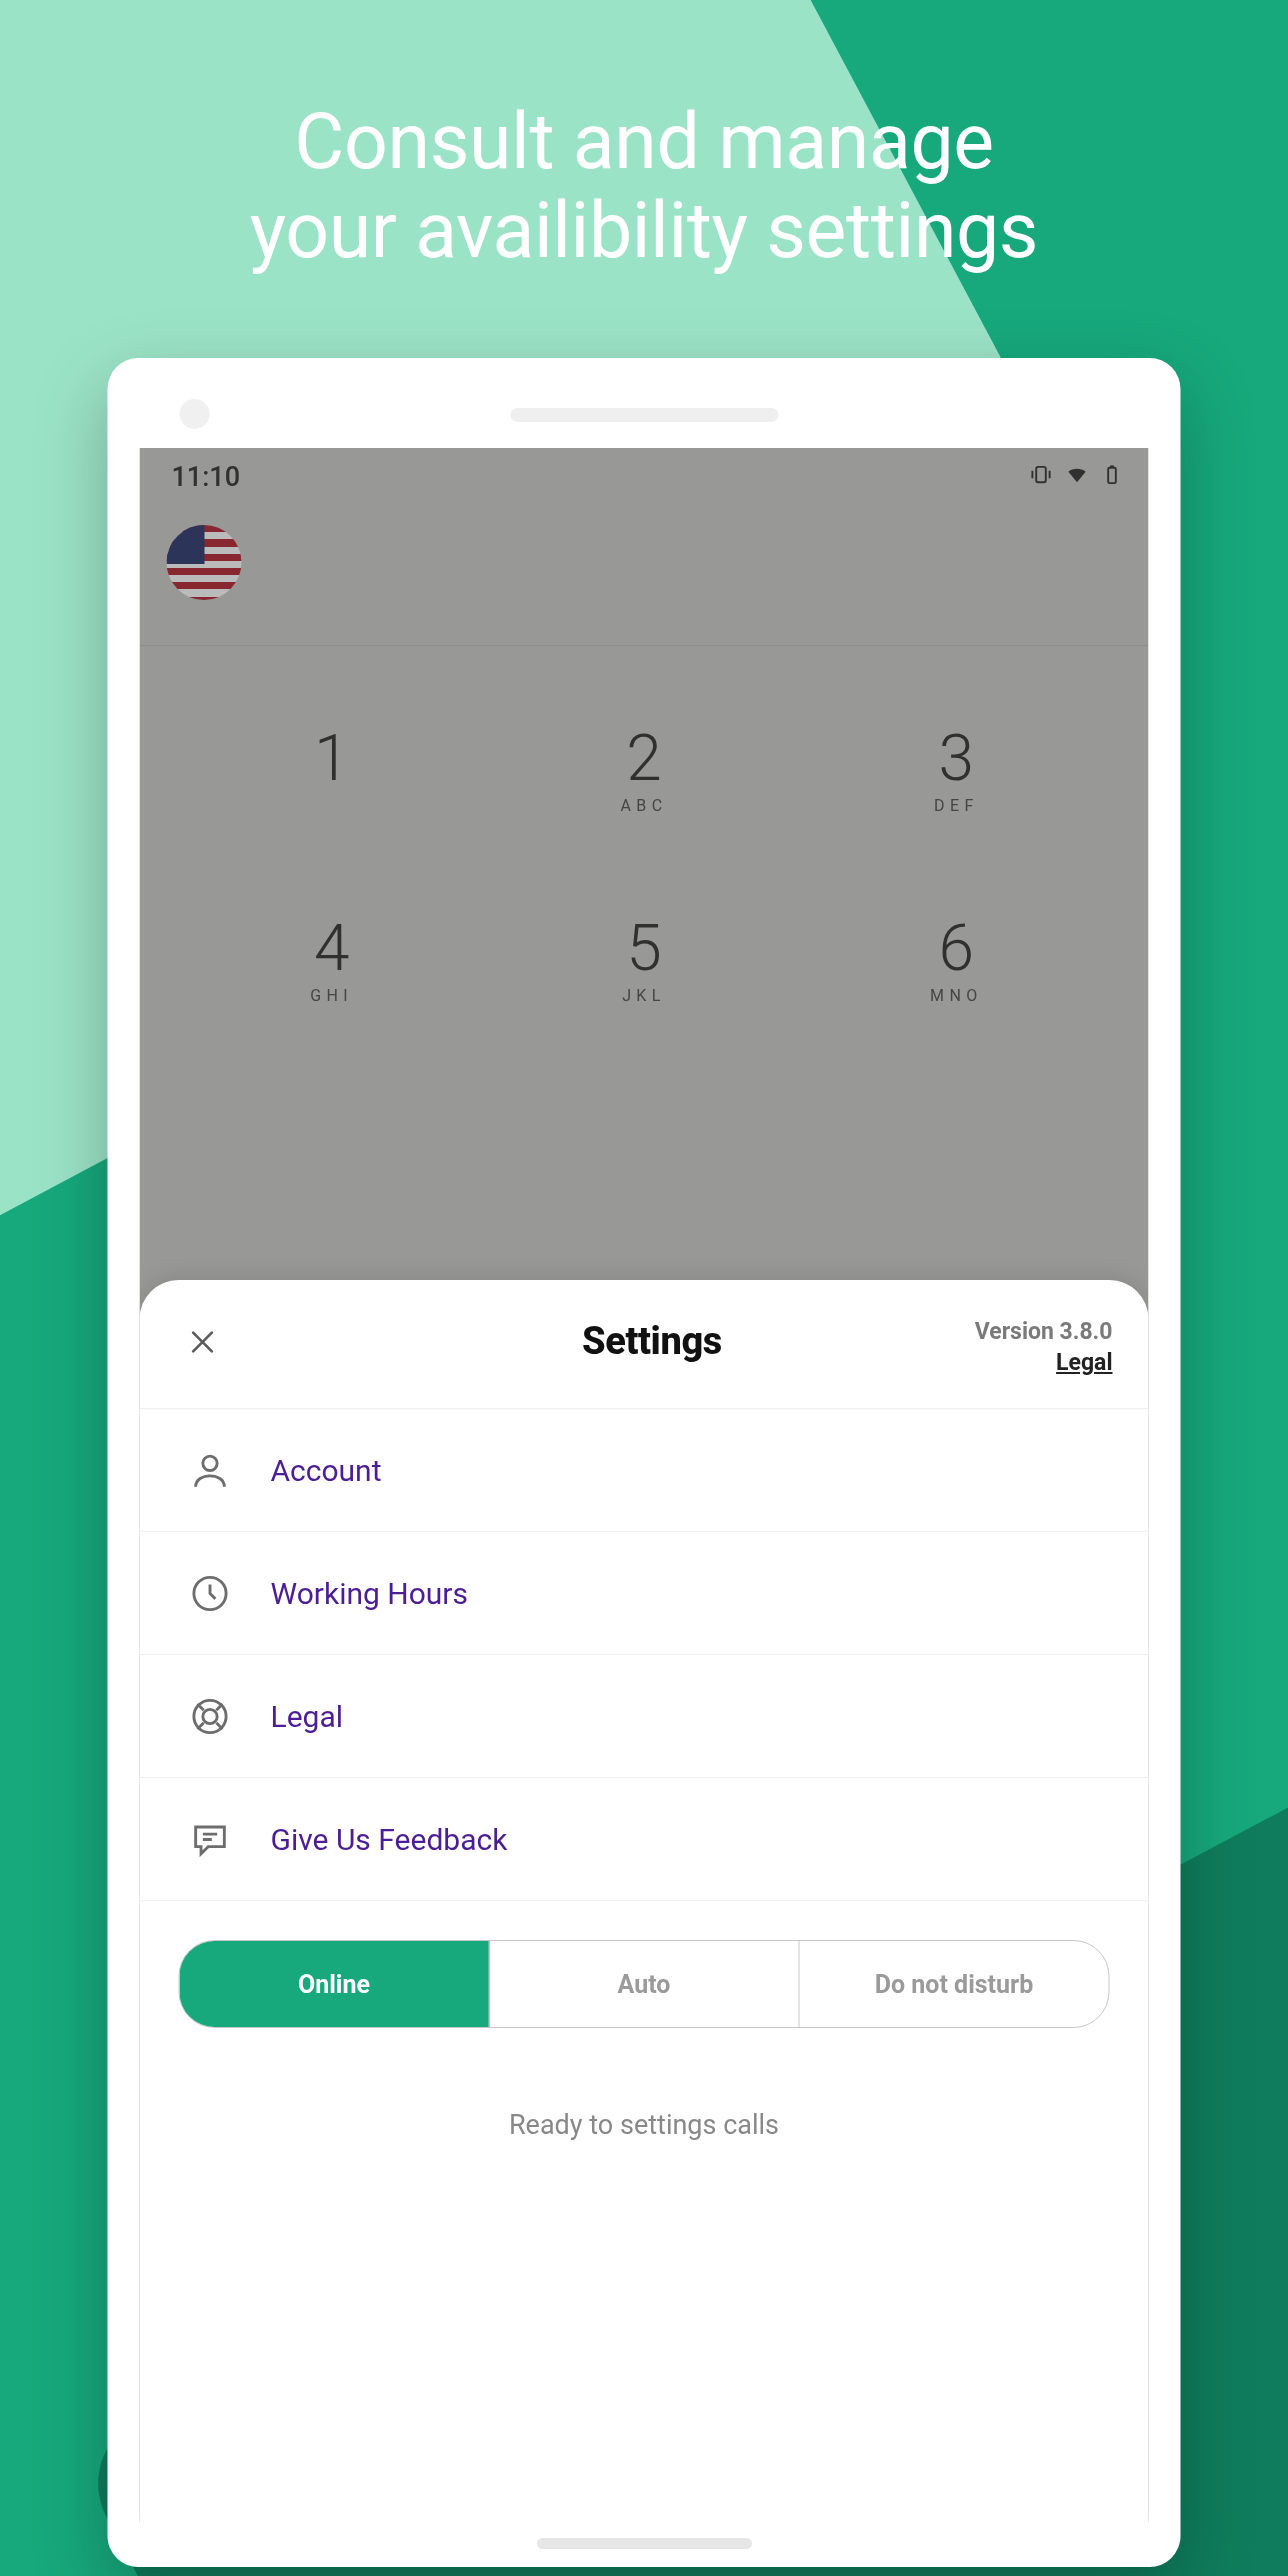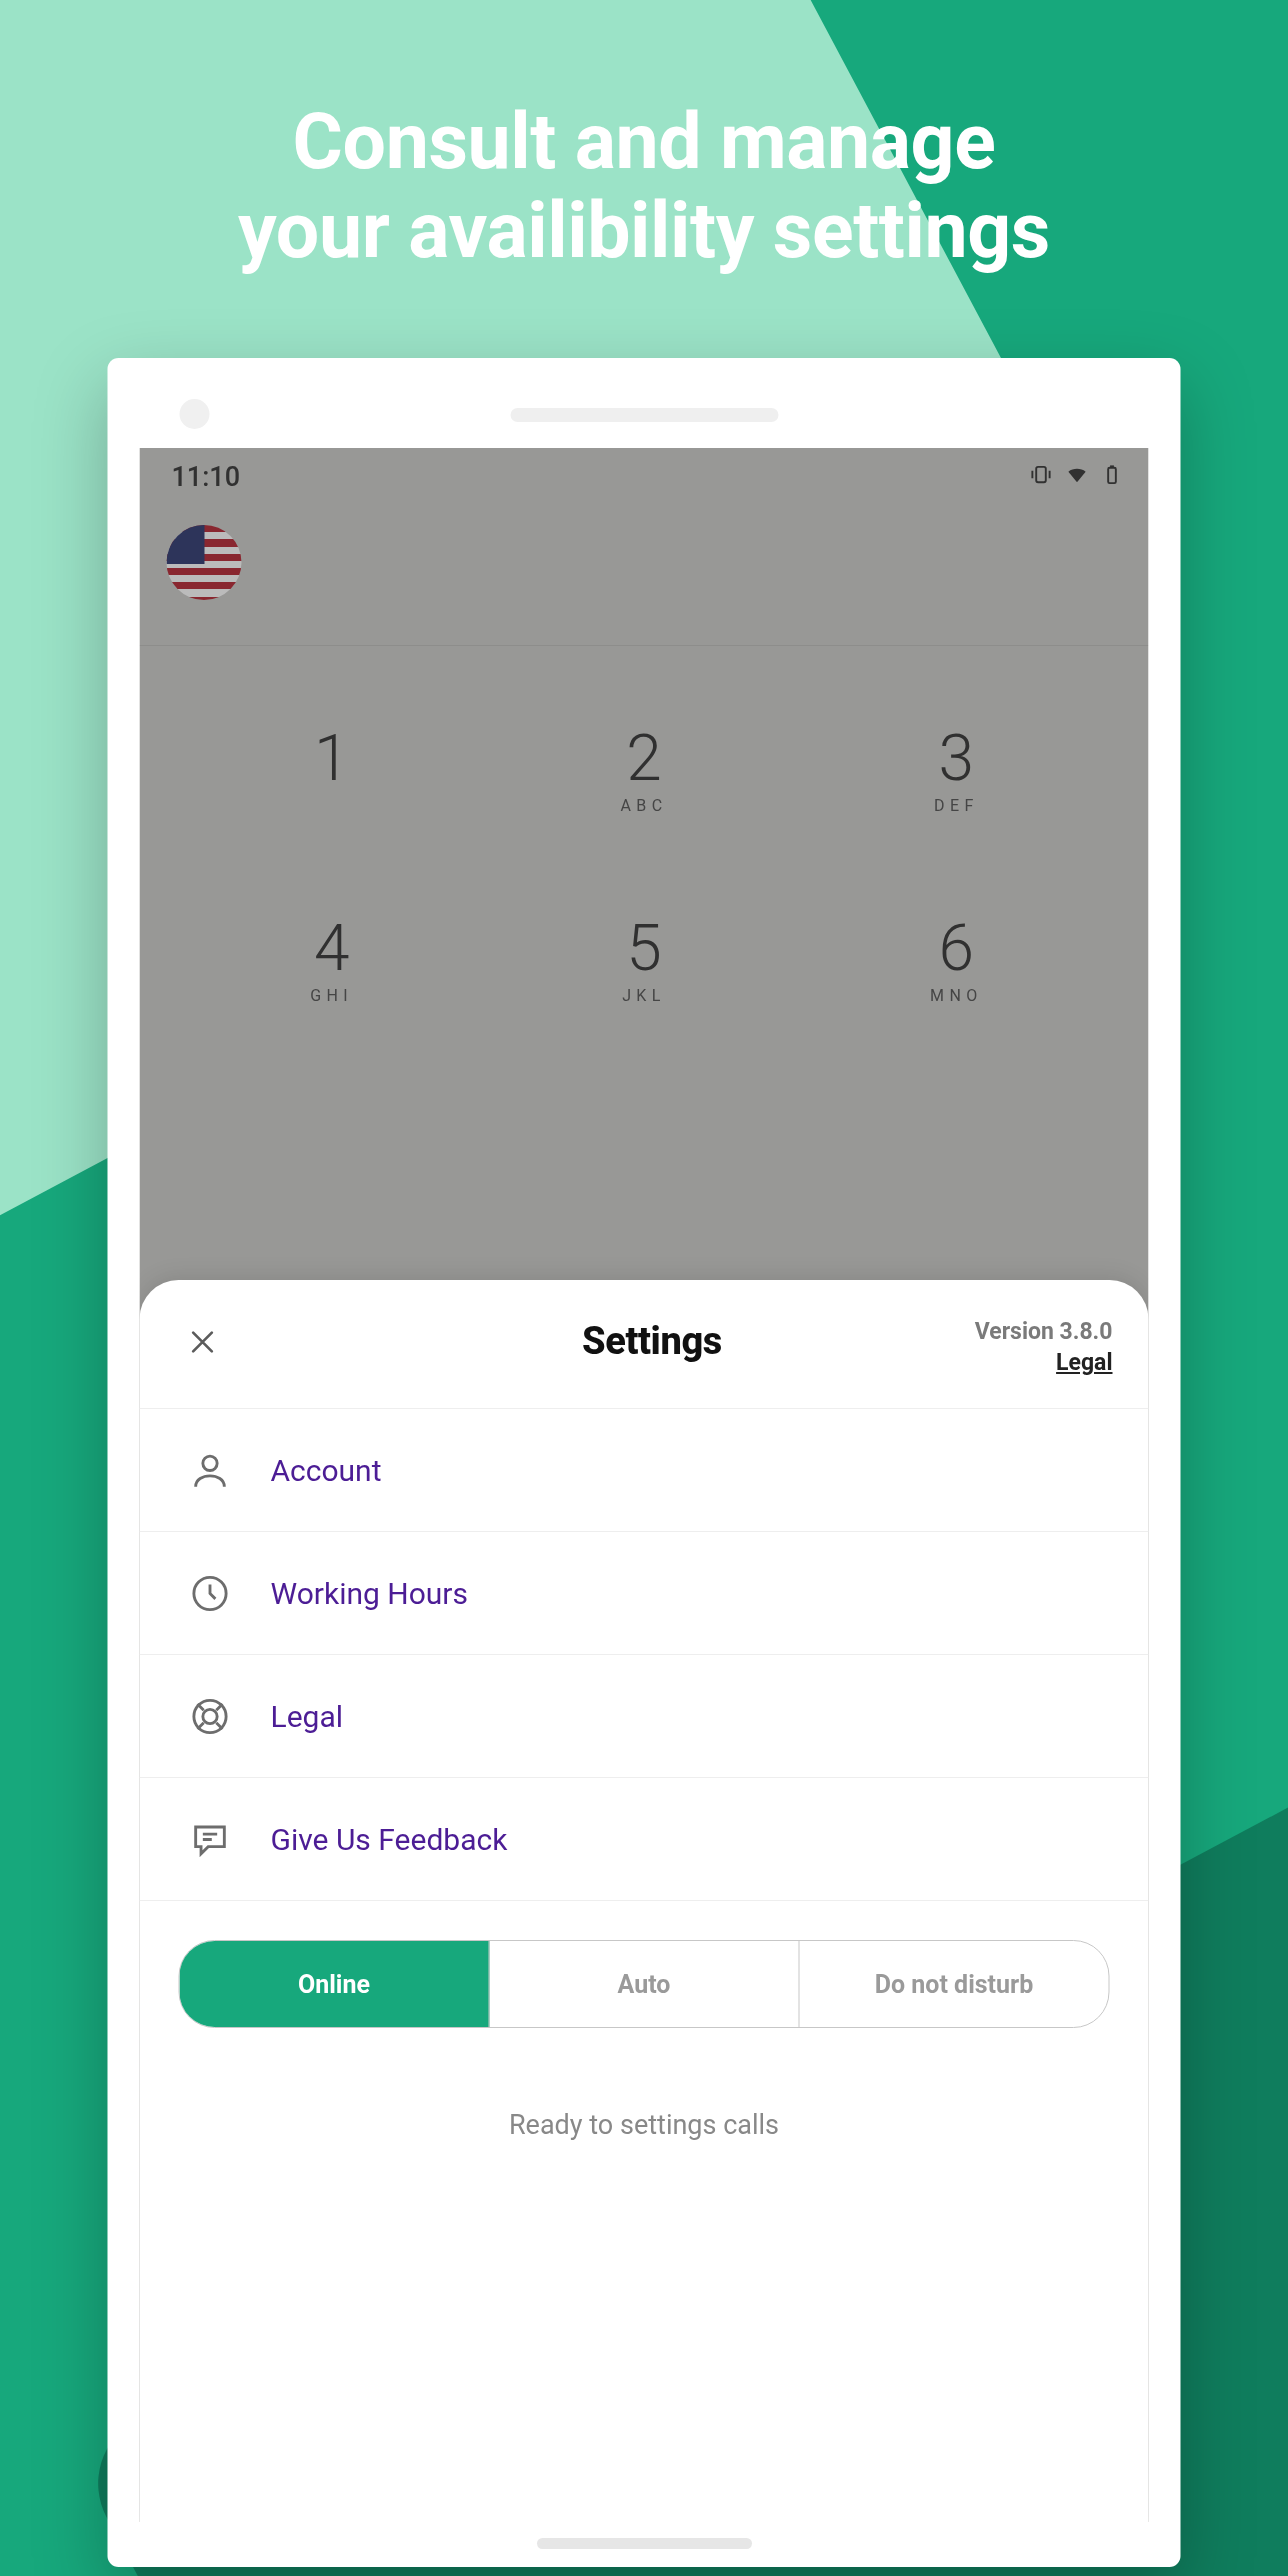--- a/index.html
+++ b/index.html
@@ -37,38 +37,38 @@
     background: #0f7d5d;
     transform: rotate(-28deg);
     border-radius: 72px;
   }
 
   .promo {
     position: relative;
     z-index: 2;
     text-align: center;
     color: #fff;
-    font-weight: 700;
+    font-weight: 400;
     font-size: 77px;
     line-height: 1.15;
     padding-top: 98px;
     letter-spacing: -0.4px;
   }
 
   
   .phone {
     position: absolute;
     z-index: 3;
     top: 358px;
     left: 50%;
     transform: translateX(-50%);
     width: 1073px;
     height: 2209px;
     background: #fff;
-    border-radius: 11px;
+    border-radius: 31px;
     box-shadow: 0 27px 72px rgba(0,0,0,0.25);
     padding: 54px 32px 45px 32px;
     display: flex;
     flex-direction: column;
   }
   .phone-camera {
     position: absolute;
     top: 41px;
     left: 72px;
     width: 30px;

